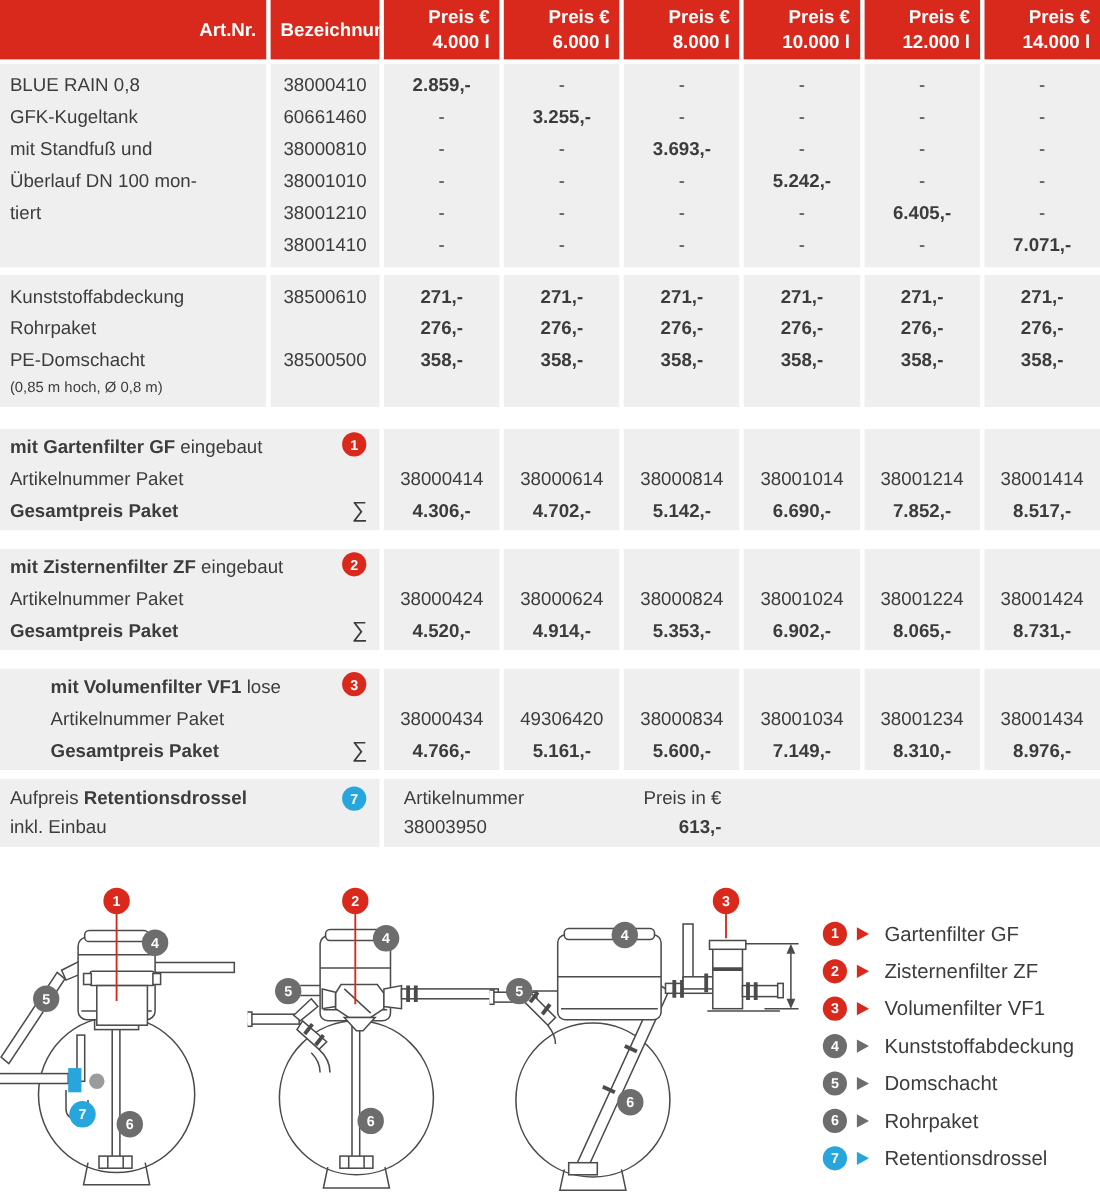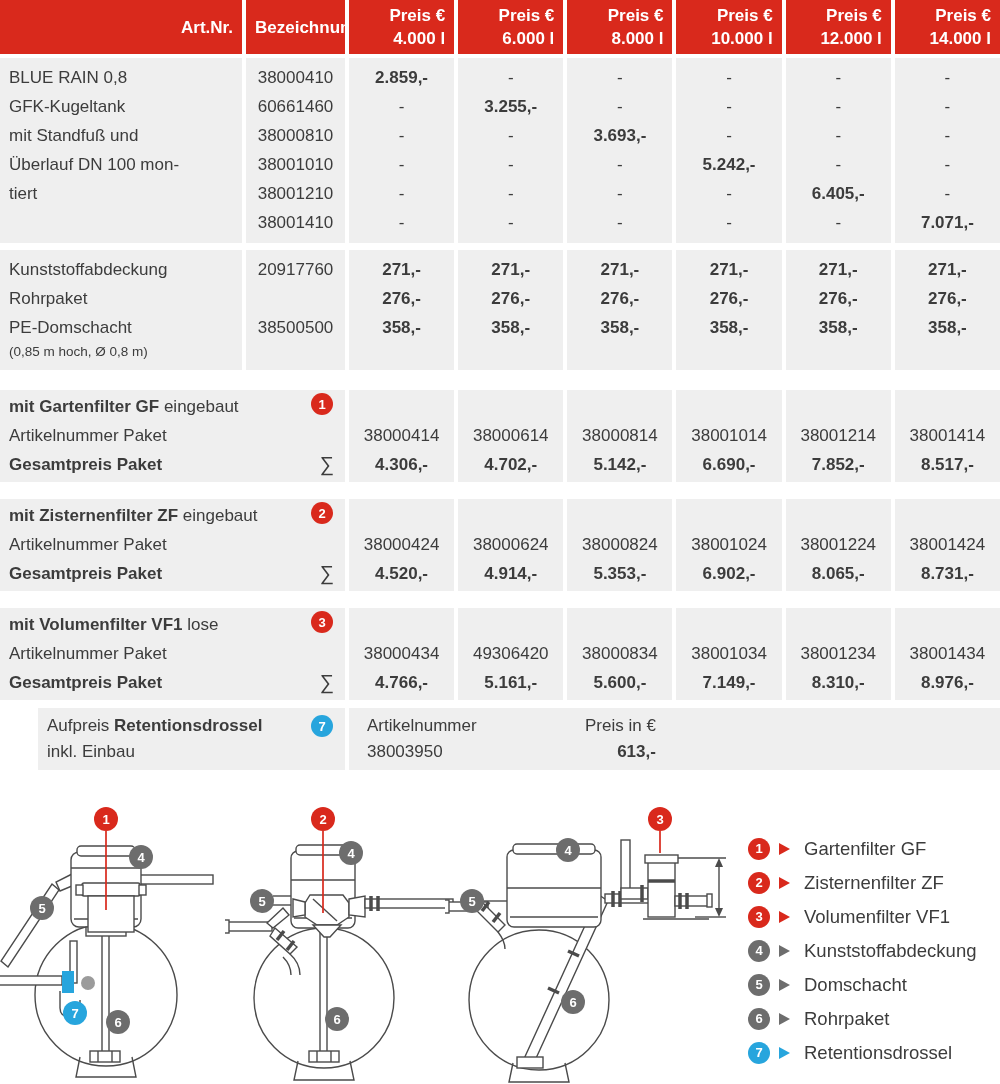--- a/index.html
+++ b/index.html
@@ -4,21 +4,21 @@
 <style>
   html,body{margin:0;padding:0;background:#fff;font-family:"Liberation Sans","DejaVu Sans",sans-serif;color:#3c3c3c;}
   #page{position:relative;width:1000px;height:1084px;background:#fff;overflow:hidden;}
   #table{position:absolute;left:0;top:0;width:1000px;}
   .grid{display:grid;grid-template-columns:242px 99px repeat(6,1fr);column-gap:4px;}
   .hcell{background:#d9291c;color:#fff;height:54px;display:flex;flex-direction:column;justify-content:center;align-items:flex-end;padding-right:9px;box-sizing:border-box;font-size:17px;font-weight:700;line-height:23px;white-space:nowrap;}
   .hcell.first{align-items:flex-start;padding-left:9px;}
   .blk{background:#efefef;box-sizing:border-box;position:relative;}
   .pad1{padding:5px 0 6px;}
   .pad2{padding:2px 0 3px;}
-  .pad3{padding:5px 0;margin-left:38px;}
+  .pad3{padding:5px 0;}
   .ln{height:29px;line-height:29px;font-size:17px;white-space:nowrap;}
   .ln2{height:26px;line-height:26px;font-size:17px;white-space:nowrap;}
   .lbl .ln,.lbl .ln2{padding-left:9px;}
   .ctr .ln{text-align:center;padding-left:0;}
   .b{font-weight:700;}
   .small-ln{height:22px;line-height:20px;font-size:13.5px;padding-left:9px;white-space:nowrap;}
   .badge{position:absolute;right:12px;width:22px;height:22px;border-radius:50%;color:#fff;font-size:13px;font-weight:700;display:flex;align-items:center;justify-content:center;}
   .flexline{display:flex;justify-content:space-between;align-items:flex-end;}
   .sigma{font-size:20px;font-weight:400;padding-right:11px;}
   .abs{position:absolute;}
@@ -139,21 +139,21 @@
         </div>
       </div>
       <div class="grid" style="margin-bottom: 20px;">
         <div class="blk lbl pad1">
           <div class="ln">Kunststoffabdeckung</div>
           <div class="ln">Rohrpaket</div>
           <div class="ln">PE-Domschacht</div>
           <div class="small-ln">(0,85 m hoch, Ø 0,8 m)</div>
         </div>
         <div class="blk ctr pad1">
-          <div class="ln">20917760</div>
+          <div class="ln">38500610</div>
           <div class="ln"></div>
           <div class="ln">38500500</div>
         </div>
         <div class="blk ctr pad1">
           <div class="ln b">271,-</div>
           <div class="ln b">276,-</div>
           <div class="ln b">358,-</div>
         </div>
         <div class="blk ctr pad1">
           <div class="ln b">271,-</div>
@@ -257,21 +257,21 @@
           <div class="ln">38001224</div>
           <div class="ln b">8.065,-</div>
         </div>
         <div class="blk ctr pad2">
           <div class="ln"></div>
           <div class="ln">38001424</div>
           <div class="ln b">8.731,-</div>
         </div>
       </div>
       <div class="grid" style="margin-bottom: 8px;">
-        <div class="blk lbl pad2" style="grid-column: 1 / span 2;">
+        <div class="blk lbl pad2" style="grid-column: 1 / span 2; padding-left: 37px;">
           <div class="ln"><span class="b">mit Volumenfilter VF1</span><span> lose</span></div>
           <div class="badge" style="background: rgb(217, 41, 28); top: 3px;">3</div>
           <div class="ln">Artikelnummer Paket</div>
           <div class="ln flexline">
             <span class="b">Gesamtpreis Paket</span>
             <span class="sigma">∑</span>
           </div>
         </div>
         <div class="blk ctr pad2">
           <div class="ln"></div>

